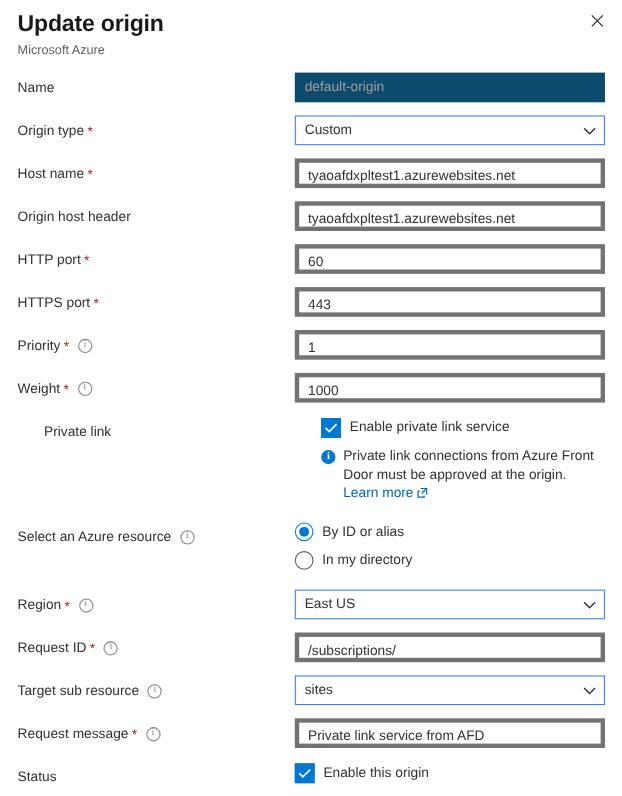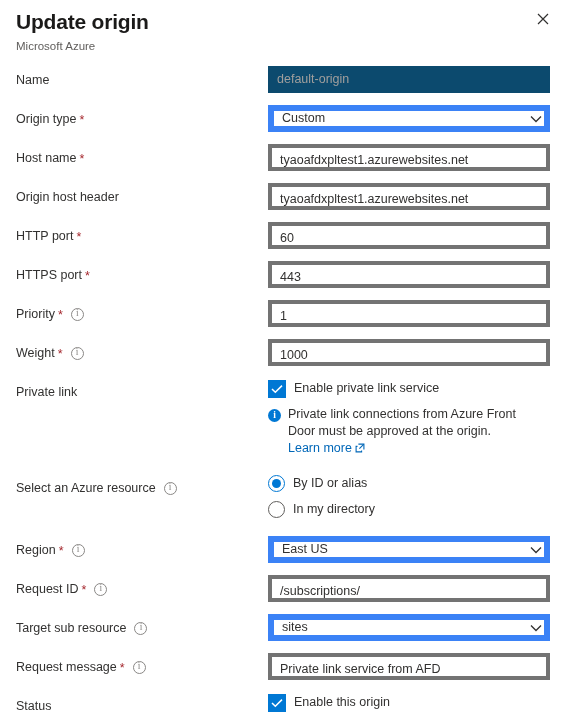--- a/index.html
+++ b/index.html
@@ -137,21 +137,21 @@
   }
 
   .selwrap {
     position: relative;
     width: 282px;
     height: 27px;
   }
   .sel {
     width: 282px;
     height: 27px;
-    border: 6px solid #3b82f6;
+    border: 1px solid #3b82f6;
     background: #ffffff;
     font-family: "Liberation Sans", sans-serif;
     font-size: 12.5px;
     color: #323130;
     padding: 0 26px 0 8px;
     line-height: 25px;
     display: flex;
     align-items: center;
     cursor: pointer;
     white-space: nowrap;
@@ -366,21 +366,21 @@
       <div class="lbl">
         <span class="txt">Weight</span>
           <span class="req">*</span>
         <span class="info-i"></span>
       </div>
       <div class="ctl">
         <div class="tbox">1000</div>
       </div>
     </div>
 
-    <div class="row" style="margin-bottom:16px;">
+    <div class="row" style="margin-bottom:16px;margin-left:24px;">
       <div class="lbl">
         <span class="txt">Private link</span>
       </div>
       <div class="ctl">
         <div class="cbrow">
           <span class="cbox">
             <svg width="12" height="10" viewBox="0 0 12 10">
                 <path d="M1 5 L4.3 8.3 L11 1.6" stroke="#ffffff" stroke-width="1.5" fill="none"></path>
               </svg>
           </span>

